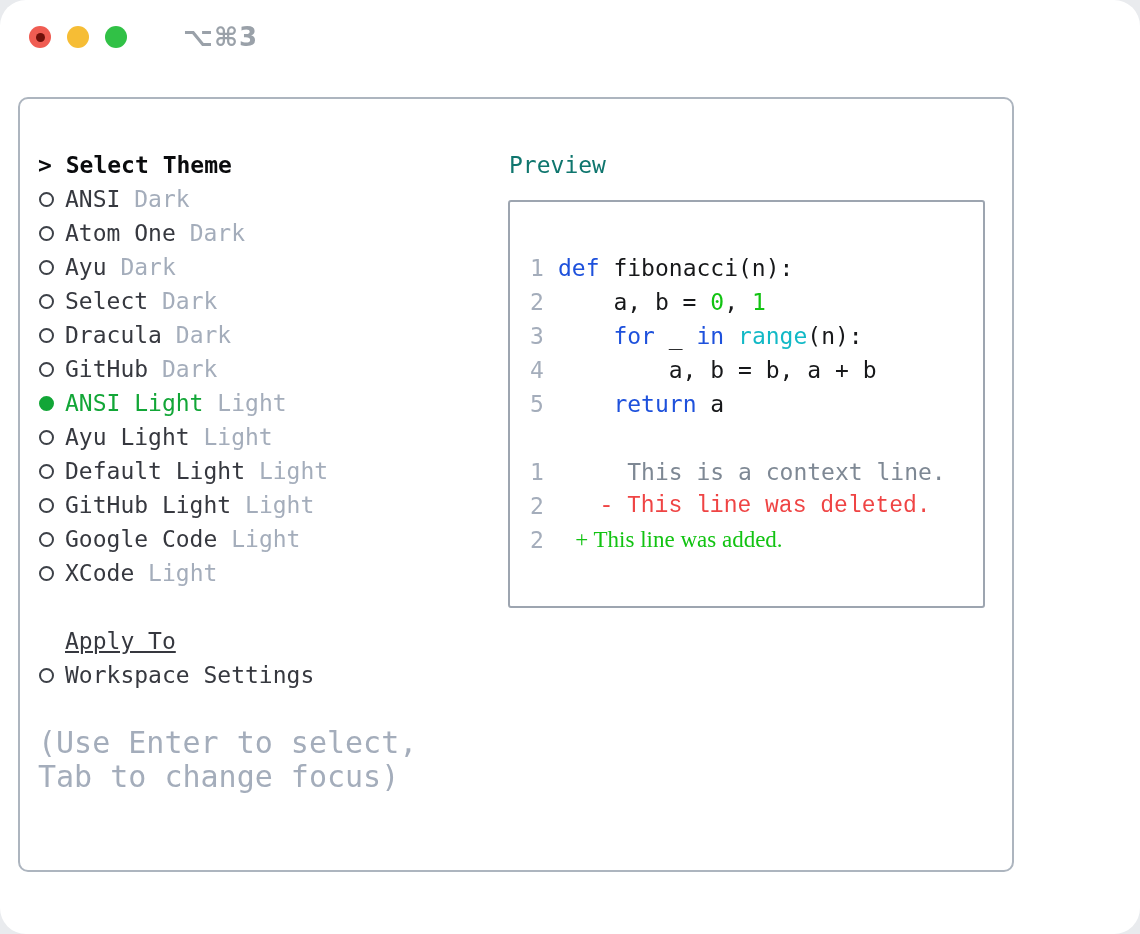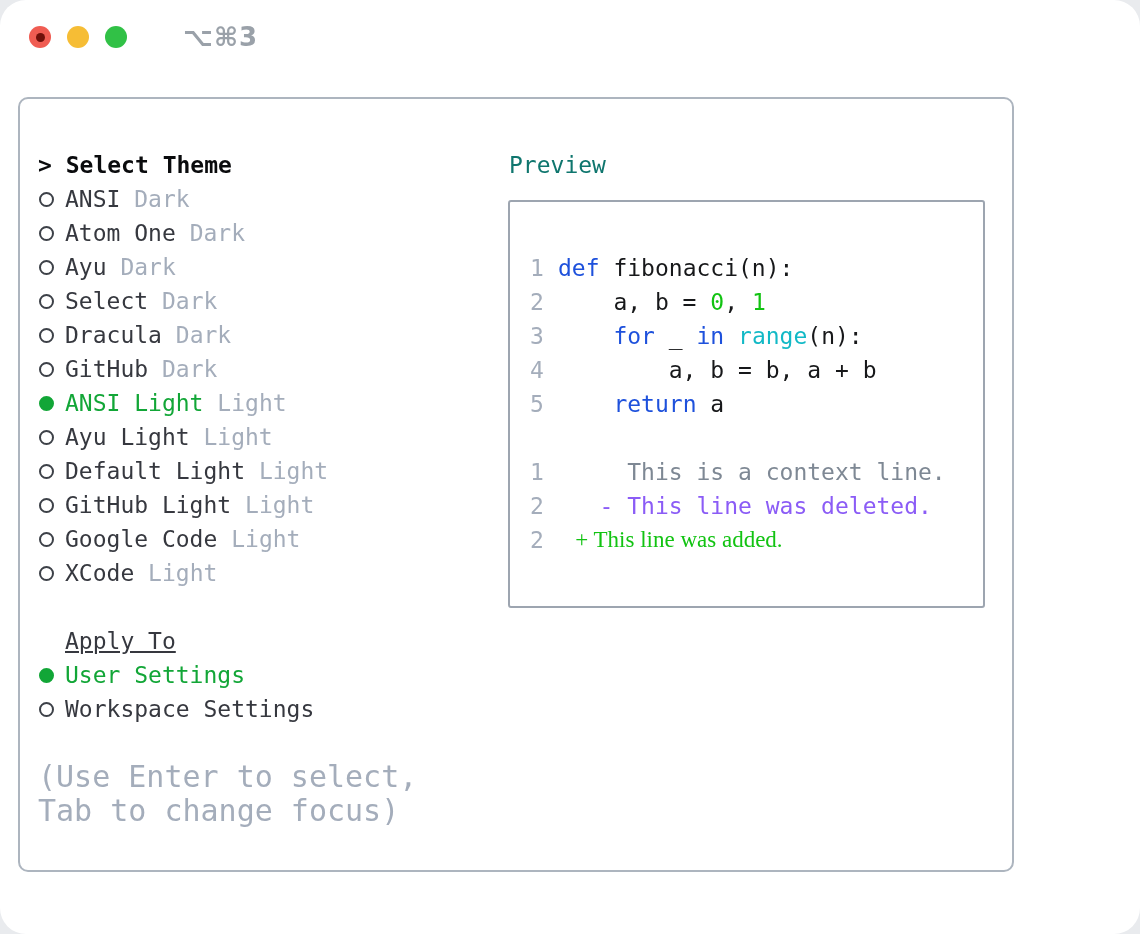--- a/index.html
+++ b/index.html
@@ -47,21 +47,21 @@
                  border:2px solid #9da5b0; border-radius:3px; background:#fff; }
   .code { padding:49px 0 0 20px; }
   .code-line { display:flex; height:34px; line-height:34px; font-size:23px;
                white-space:pre; }
   .ln { width:28px; color:#a4adbb; flex:0 0 auto; }
   .tok[data-tok="kw"]      { color:#1e51dc; }
   .tok[data-tok="plain"]   { color:#17181a; }
   .tok[data-tok="num-lit"] { color:#12c312; }
   .tok[data-tok="builtin"] { color:#12b9c6; }
   .tok[data-tok="context"] { color:#7e8894; }
-  .tok[data-tok="deleted"] { color:#8b5cf6; }
+  .tok[data-tok="deleted"] { color:#ef4444;font-family:Liberation Mono, monospace; }
   .tok[data-tok="added"]   { color:#12c312;font-family:Liberation Serif, serif; }
 </style>
 </head>
 <body>
 
 <div class="window">
 
   <div class="titlebar">
     <div class="dot dot-red">
         <div class="inner"></div>
@@ -85,21 +85,20 @@
       <div class="row item" data-selected="true"><span class="radio"></span><span class="opt-name">ANSI Light</span><span class="tag"> </span><span class="tag">Light</span></div>
       <div class="row item" data-selected="false"><span class="radio"></span><span class="opt-name">Ayu Light</span><span class="tag"> </span><span class="tag">Light</span></div>
       <div class="row item" data-selected="false"><span class="radio"></span><span class="opt-name">Default Light</span><span class="tag"> </span><span class="tag">Light</span></div>
       <div class="row item" data-selected="false"><span class="radio"></span><span class="opt-name">GitHub Light</span><span class="tag"> </span><span class="tag">Light</span></div>
       <div class="row item" data-selected="false"><span class="radio"></span><span class="opt-name">Google Code</span><span class="tag"> </span><span class="tag">Light</span></div>
       <div class="row item" data-selected="false"><span class="radio"></span><span class="opt-name">XCode</span><span class="tag"> </span><span class="tag">Light</span></div>
 
       <div class="row-spacer"></div>
 
       <div class="row indent">Apply To</div>
-      <div class="row item" data-selected="true"><span class="radio"></span><span class="opt-name">User Settings</span></div>
       <div class="row item" data-selected="false"><span class="radio"></span><span class="opt-name">Workspace Settings</span></div>
 
       <div class="hint">(Use Enter to select, Tab to change focus)</div>
     </div>
 
     <div class="preview-label">Preview</div>
 
     <div class="preview-box">
       <div class="code">
 

